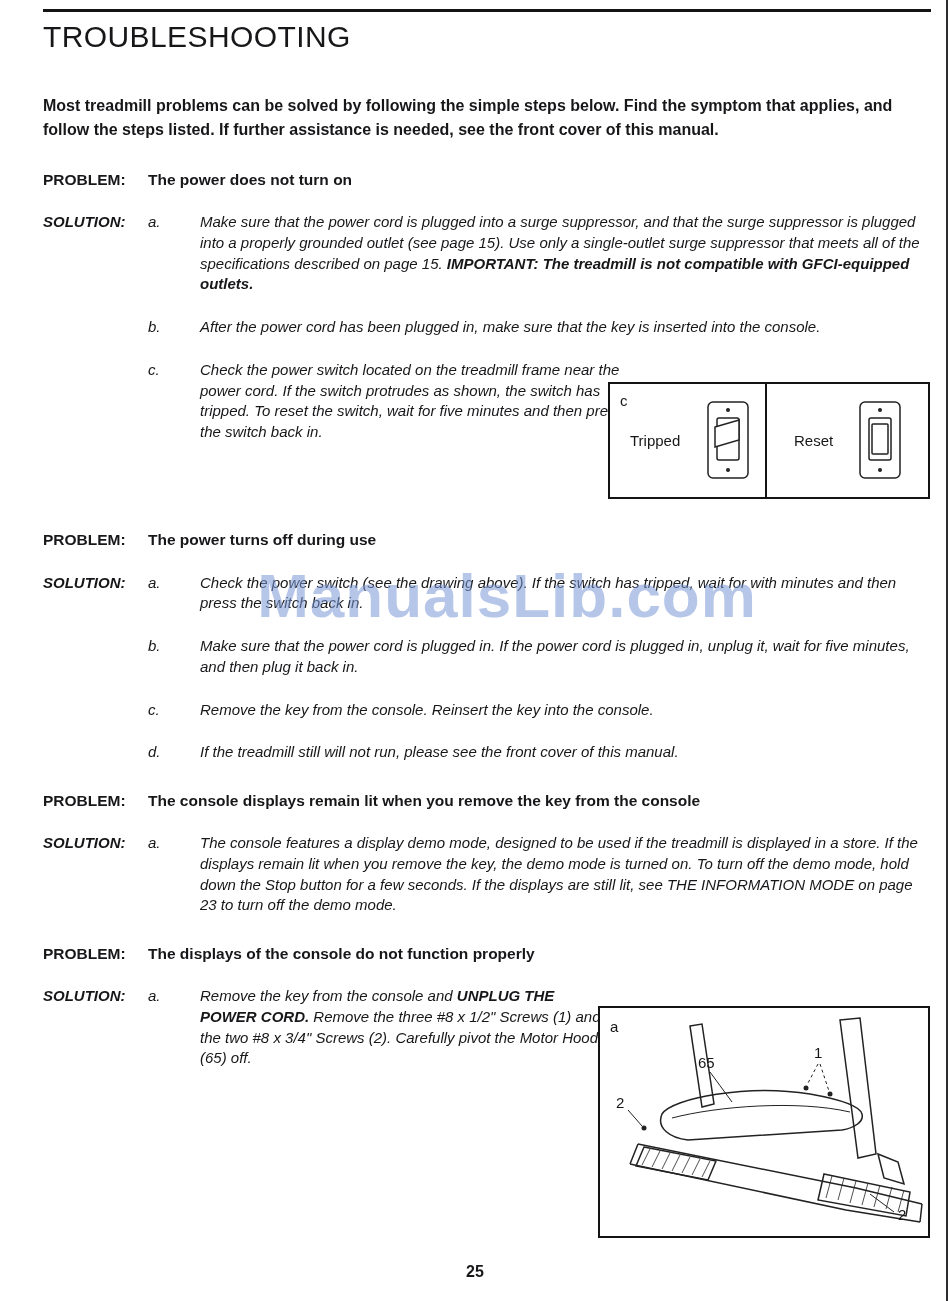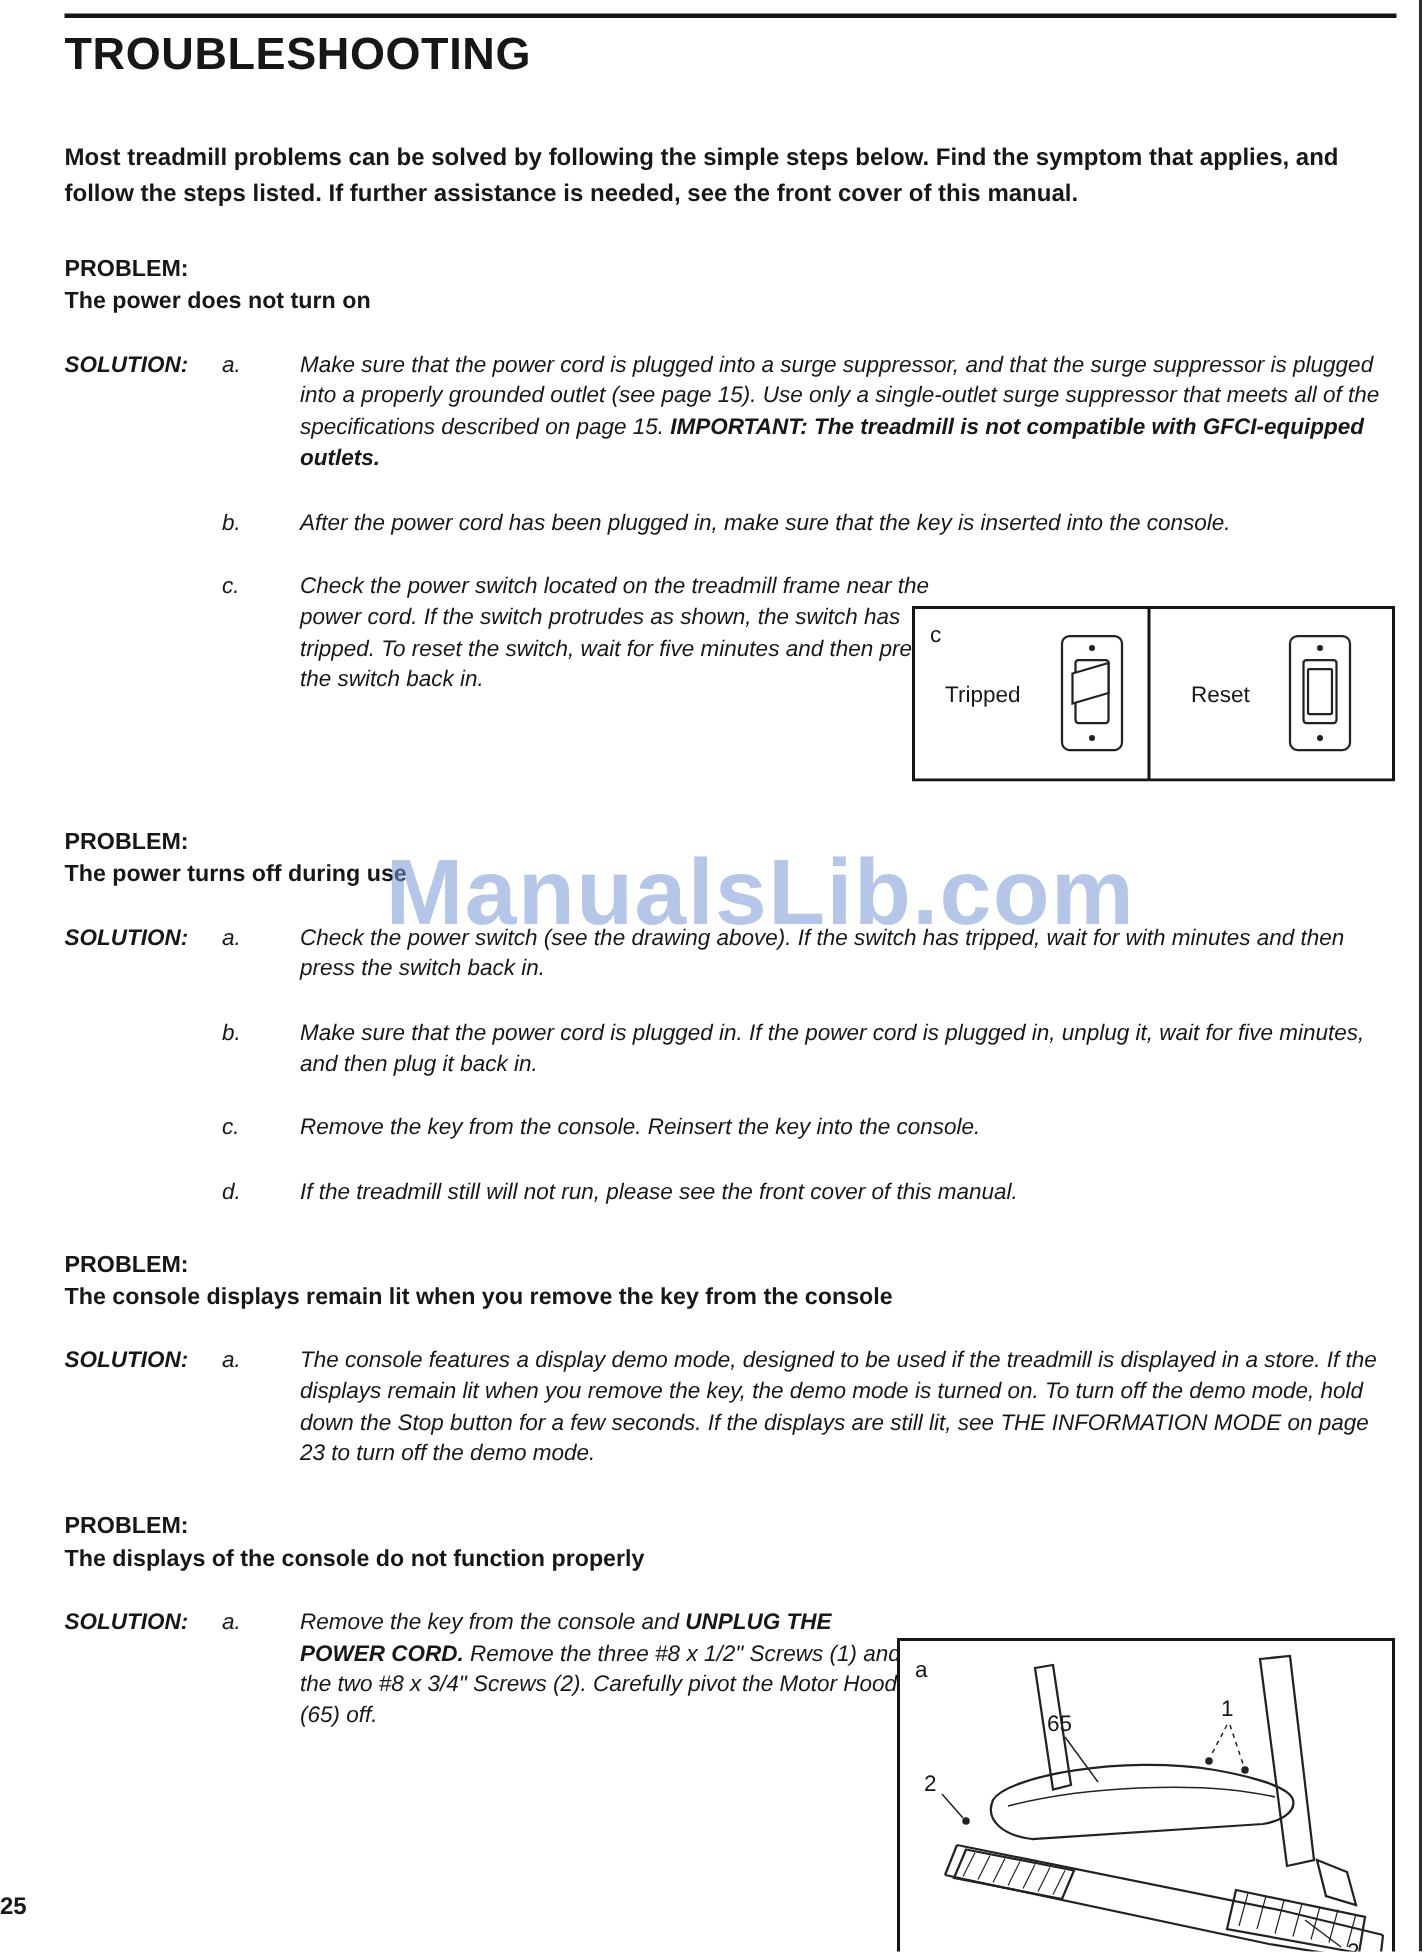--- a/index.html
+++ b/index.html
@@ -7,24 +7,24 @@
   body {
     width:950px; height:1301px;
     font-family:"Liberation Sans", sans-serif;
     color:#17171a;
     position:relative;
     overflow:hidden;
   }
   .page { position:absolute; inset:0; padding:9px 20px 0 43px; }
   .top-rule { height:3px; background:#141414; width:888px; }
   .edge-right { position:absolute; top:0; right:2px; width:2px; height:100%; background:#2b2b30; }
-  h1.title { font-size:30px; font-weight:bold; margin-top:8px; letter-spacing:0.4px; }
+  h1.title { font-size:30px; font-weight:normal; margin-top:8px; letter-spacing:0.4px; }
   .intro { font-weight:bold; margin-top:40px; font-size:16px; line-height:1.5; max-width:895px; }
 
-  .prob-row { display:flex; margin-top:27px; font-size:15.5px; font-weight:bold; line-height:1.38;flex-direction:column; }
+  .prob-row { display:flex; margin-top:27px; font-size:15.5px; font-weight:bold; line-height:1.38; }
   .col-label { width:105px; flex:none; font-weight:bold; }
   .items { position:relative; }
   .item { display:flex; margin-top:22px; font-size:15px; line-height:1.38;font-style:italic; }
   .col-marker { width:22px; flex:none; }
   .col-text { flex:1;margin-left:30px; }
   .w-narrow-1 { max-width:442px; }
   .w-narrow-2 { max-width:410px; }
   .items.with-switch-fig { min-height:290px; }
   .items.with-hood-fig { min-height:258px; }
 
@@ -34,21 +34,21 @@
   svg text { font-family:"Liberation Sans", sans-serif; fill:#17171a; }
 
   .watermark {
     position:absolute; top:560px; left:50%; transform:translateX(-50%);
     font-size:62px; font-weight:bold; white-space:nowrap;
     color:rgba(122,152,214,0.55);
     pointer-events:none; z-index:5; letter-spacing:1px;margin-left:32px;
   }
   .page-num {
     position:absolute; bottom:20px; left:0; right:0;
-    font-weight:bold; font-size:16px;
+    text-align:center; font-weight:bold; font-size:16px;
   }
 </style>
 </head>
 <body>
 
 <div class="page">
 
   <div class="top-rule"></div>
 
   <h1 class="title">TROUBLESHOOTING</h1>

